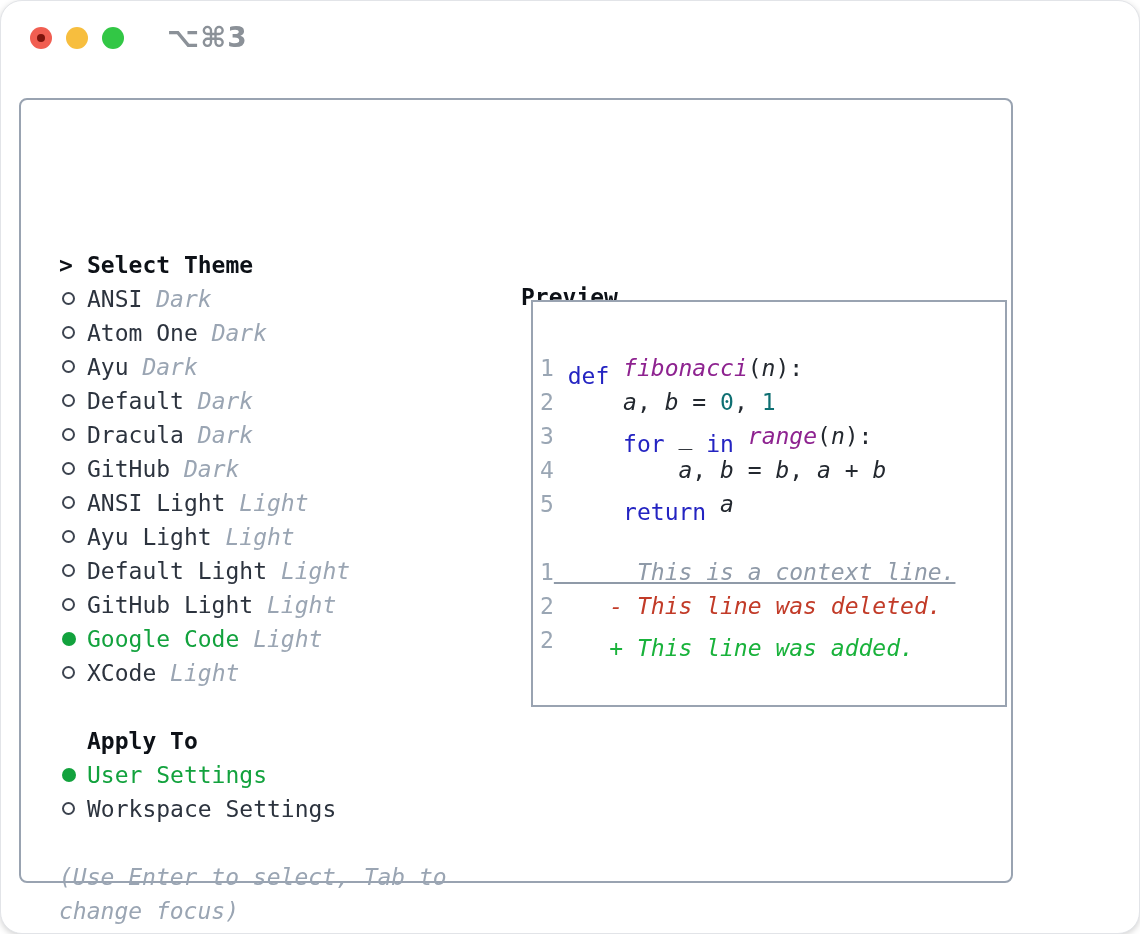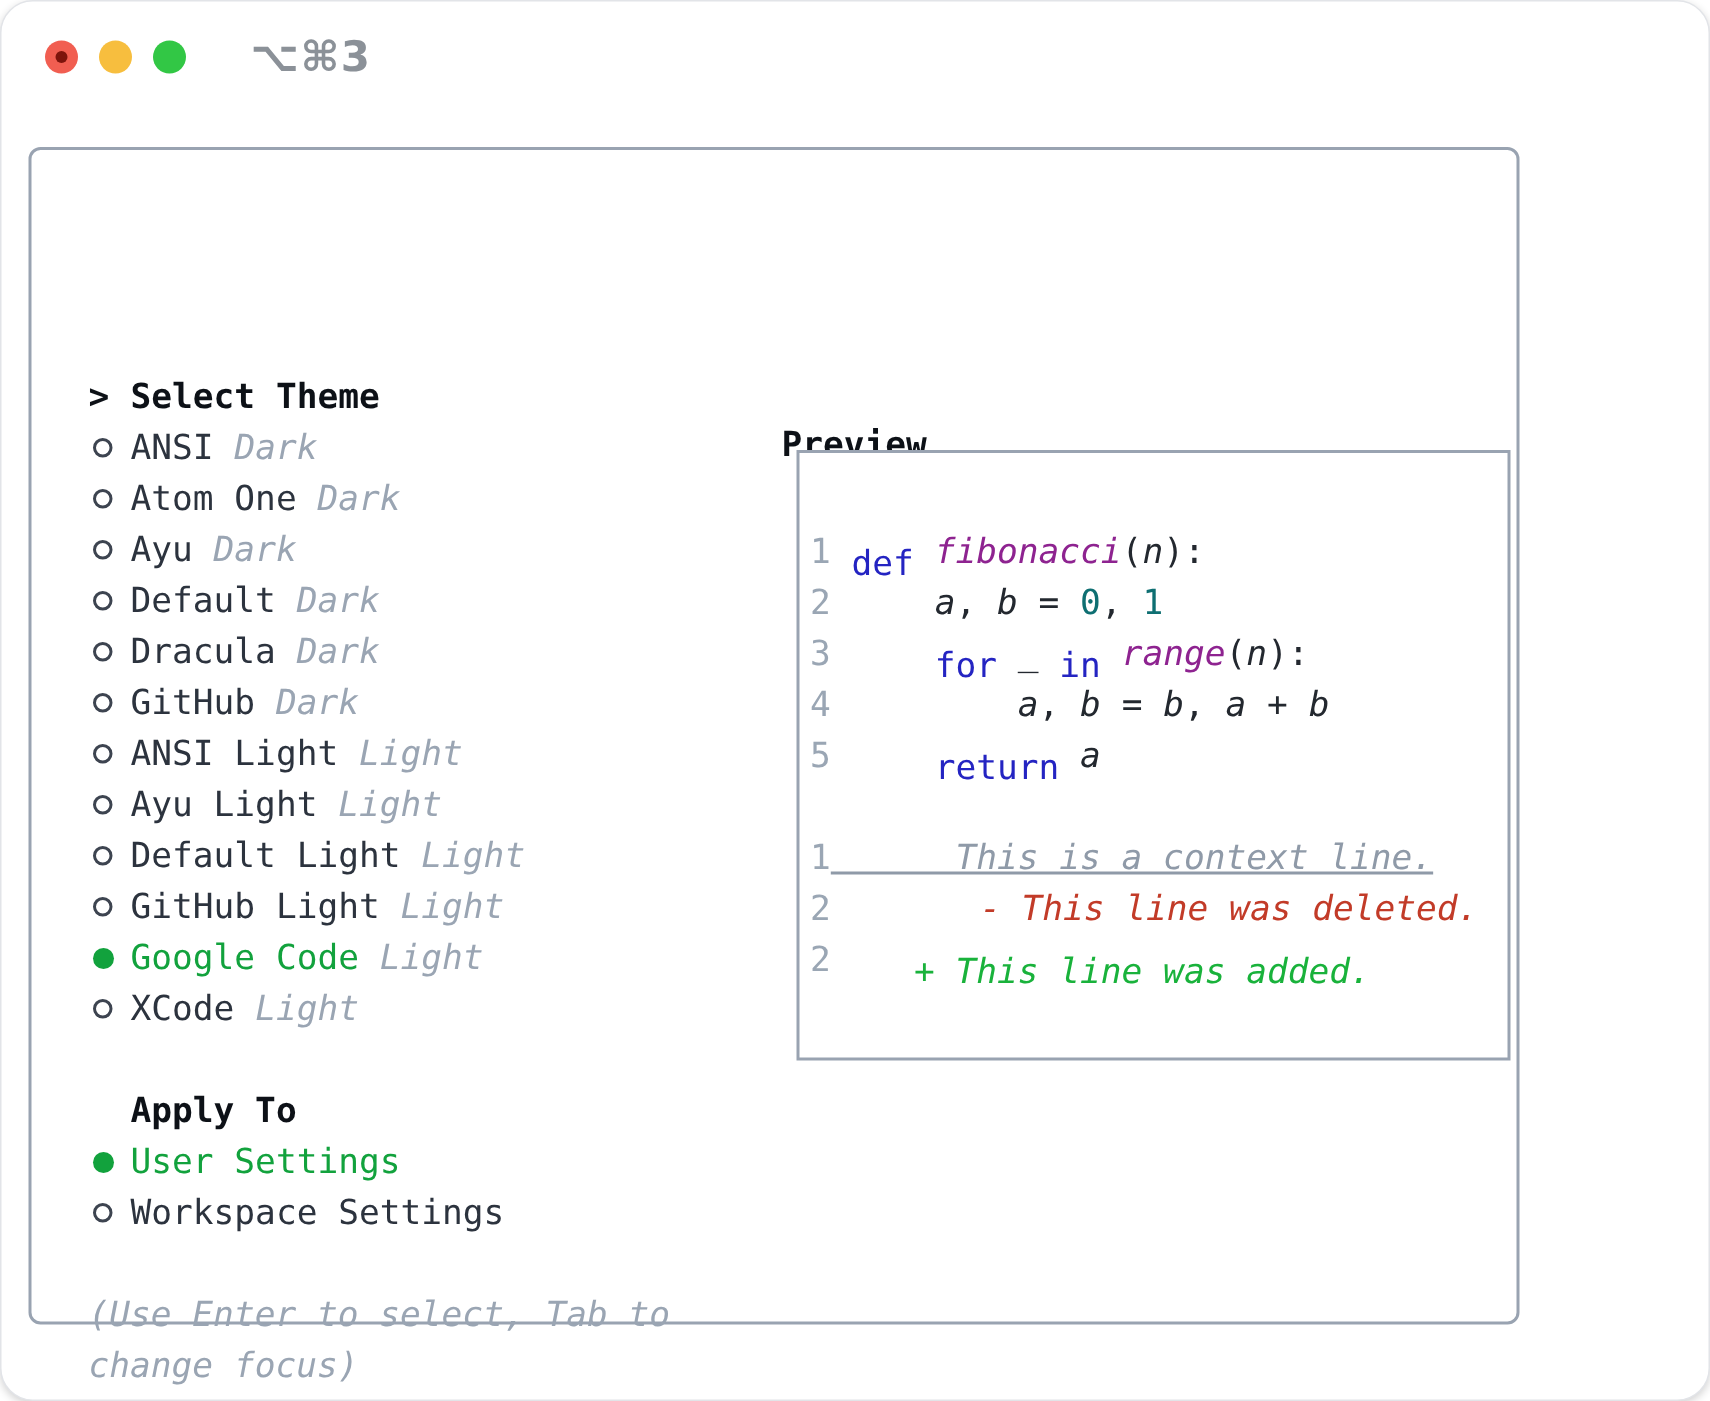--- a/index.html
+++ b/index.html
@@ -61,21 +61,21 @@
     padding:49px 0 0 7px;overflow:hidden;
   }
   .pline{height:34px;display:flex;align-items:center;white-space:pre;font-size:23px;color:var(--codeDark);}
   .tok-num{color:var(--lineNum);}
   .tok-kw{color:var(--kwBlue);margin-top:16px;}
   .tok-fn{color:var(--fnPurple);}
   .tok-var{color:var(--codeDark);}
   .tok-pl{color:var(--codeDark);}
   .tok-lit{color:var(--litTeal);}
   .tok-ctx{color:var(--ctxGray);text-decoration:underline;}
-  .tok-del{color:var(--delRed);margin-left:44px;}
+  .tok-del{color:var(--delRed);}
   .tok-add{color:var(--addGreen);margin-top:16px;}
   .ital{font-style:italic;}
 </style>
 </head>
 <body>
 
 <div class="window">
 
   <div class="titlebar">
     <div class="lights">

